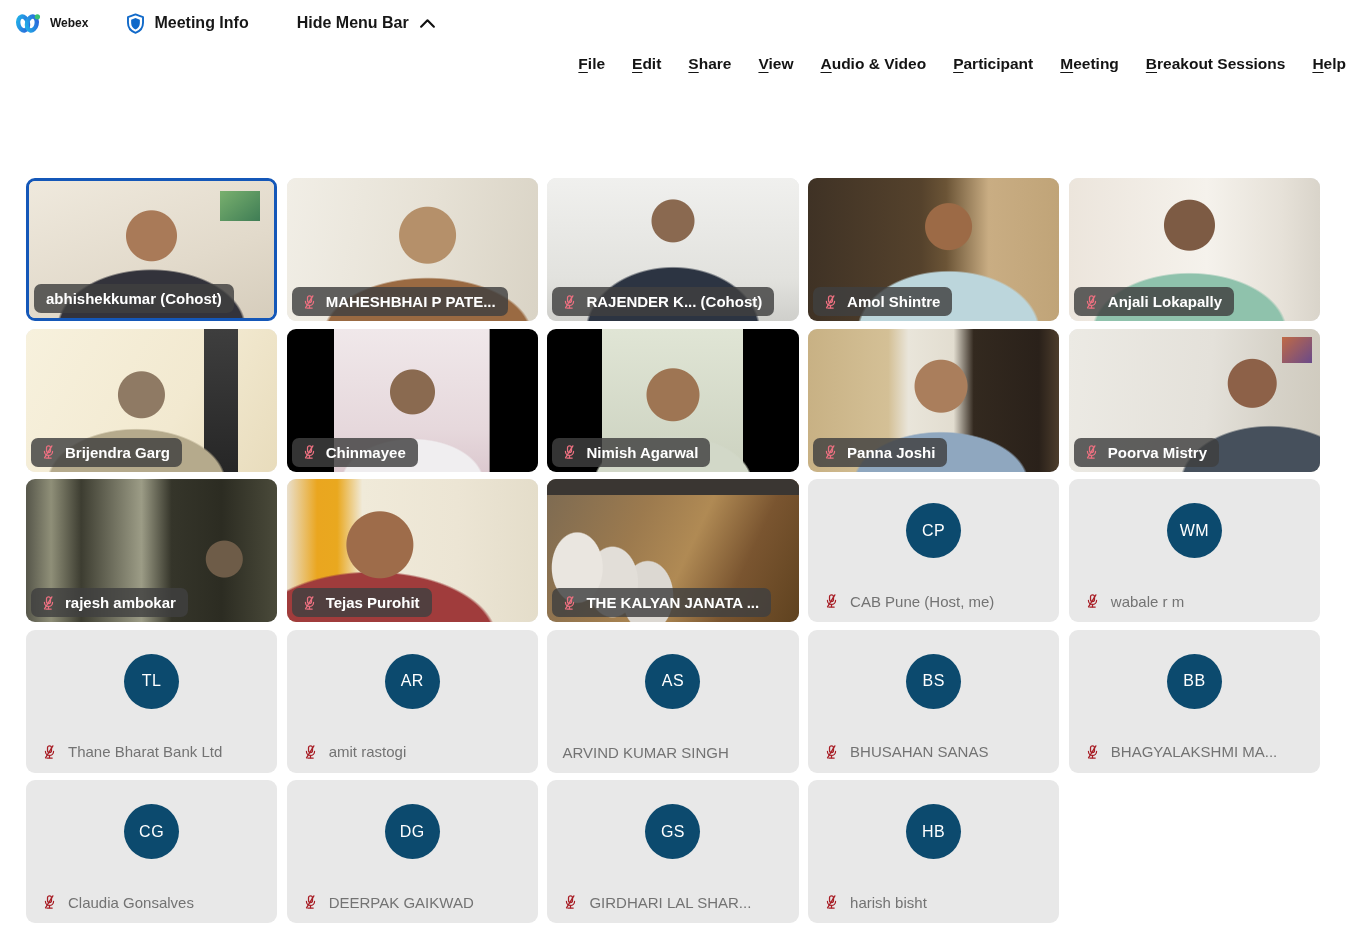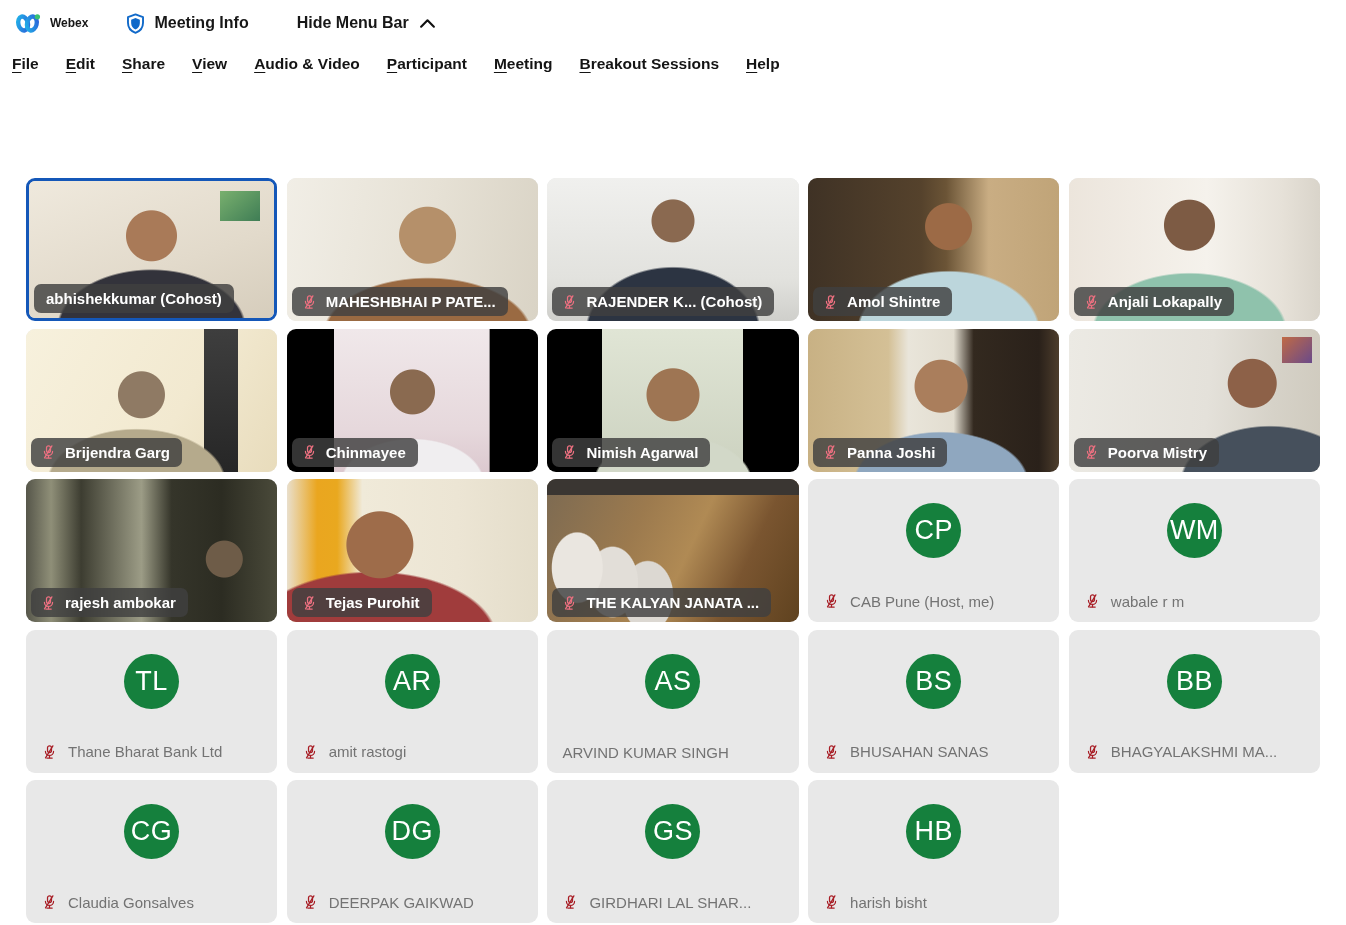--- a/index.html
+++ b/index.html
@@ -11,21 +11,21 @@
   button{font-family:inherit;background:none;border:none;padding:0;cursor:pointer;color:inherit;}
 
   
   .titlebar{display:flex;align-items:center;height:46px;padding-left:14px;}
   .brand{display:flex;align-items:center;gap:9px;font-size:12px;font-weight:700;}
   .tb-btn{display:flex;align-items:center;gap:9px;font-size:16px;font-weight:600;}
   .meeting-info{margin-left:38px;}
   .hide-menu{margin-left:48px;gap:10px;}
 
   
-  .menubar{display:flex;align-items:center;height:36px;padding-left:12px;gap:27px;}
+  .menubar{display:flex;align-items:center;height:36px;padding-left:12px;gap:27px;justify-content:flex-end;}
   .menu-item{font-size:15.5px;font-weight:600;color:#141414;white-space:nowrap;}
   .menu-item .u{text-decoration:underline;text-underline-offset:3px;}
 
   
   .grid{
     display:grid;grid-template-columns:repeat(5,1fr);grid-auto-rows:143px;
     gap:7.5px 9.5px;padding:8px 26px;margin-top:88px;
   }
   .tile{position:relative;border-radius:9px;overflow:hidden;background:#e8e8e8;box-sizing:border-box;}
   .tile.active{border:3px solid #1457b8;}
@@ -37,23 +37,23 @@
     background:rgba(64,64,64,0.82);border-radius:7px;height:29px;padding:0 12px 0 9px;
     color:#fff;font-size:15px;font-weight:600;white-space:nowrap;max-width:calc(100% - 12px);
   }
   .pill.nomic{padding-left:12px;}
   .mic{display:flex;align-items:center;}
   .mic.pink{color:#ec7080;}
   .mic.dark{color:#a81e26;}
 
   
   .circle{
-    width:55px;height:55px;border-radius:50%;background:#15803d;
+    width:55px;height:55px;border-radius:50%;background:#0c4a6e;
     display:flex;align-items:center;justify-content:center;
-    color:#fff;font-size:27px;font-weight:400;letter-spacing:.5px;
+    color:#fff;font-size:16px;font-weight:400;letter-spacing:.5px;
     margin:24px auto 0;
   }
   .alabel{
     position:absolute;left:15px;bottom:12px;display:flex;align-items:center;gap:10px;
     font-size:15px;font-weight:500;color:#737373;white-space:nowrap;max-width:calc(100% - 24px);
   }
 
   
   .sc-1{background:
     radial-gradient(circle at 50% 40%, #a97a58 0 25px, transparent 26px) 0 0/100% 100% no-repeat,

